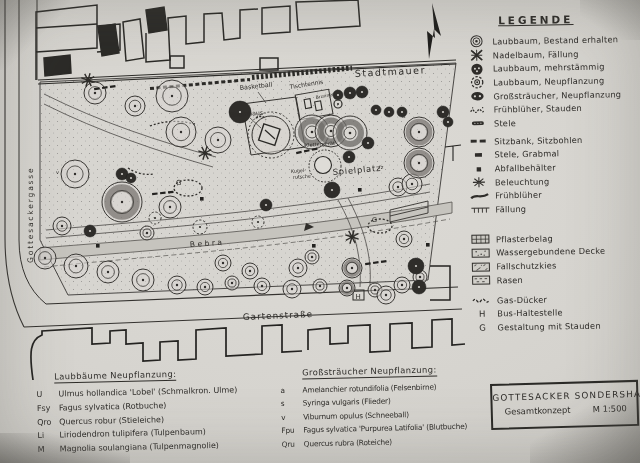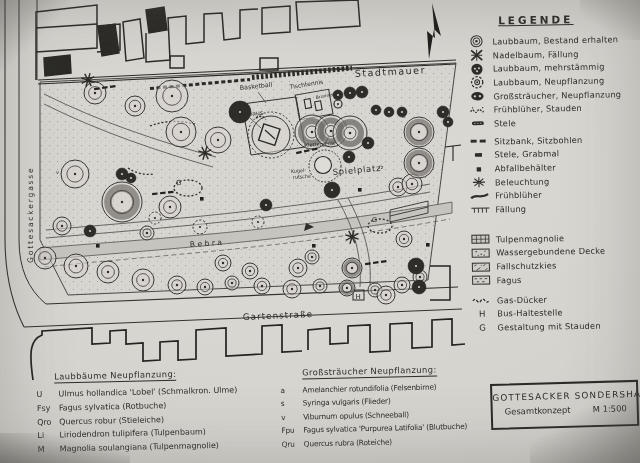--- a/index.html
+++ b/index.html
@@ -509,21 +509,21 @@
             <path d="M5,4.5 L5,9 M9,4.5 L9,9 M13,4.5 L13,9 M17,4.5 L17,9" stroke="#2f2d2a" stroke-width=".9"></path>
           </svg></span>
       <span class="llab">Fällung</span>
     </div>
 
     <div class="lrow gap-lg">
       <span class="lic"><svg width="22" height="13">
             <rect x="2" y="2.5" width="17" height="8" fill="#c9c7c1" stroke="#2f2d2a" stroke-width="1"></rect>
             <path d="M6.5,2.5 L6.5,10.5 M11,2.5 L11,10.5 M15.5,2.5 L15.5,10.5 M2,6.5 L19,6.5" stroke="#2f2d2a" stroke-width=".7"></path>
           </svg></span>
-      <span class="llab">Tulpenmagnolie</span>
+      <span class="llab">Pflasterbelag</span>
     </div>
     <div class="lrow">
       <span class="lic"><svg width="22" height="13">
             <rect x="2" y="2.5" width="17" height="8" fill="#cfcdc7" stroke="#2f2d2a" stroke-width="1"></rect>
             <circle cx="6" cy="5" r=".7" fill="#2f2d2a"></circle>
             <circle cx="11" cy="7.5" r=".7" fill="#2f2d2a"></circle>
             <circle cx="15" cy="4.5" r=".7" fill="#2f2d2a"></circle>
             <circle cx="8" cy="8.5" r=".6" fill="#2f2d2a"></circle>
             <circle cx="14" cy="8.5" r=".6" fill="#2f2d2a"></circle>
           </svg></span>
@@ -535,21 +535,21 @@
             <path d="M4,5 l2,-1 M8,8 l2,-1 M13,5 l2,-1 M6,9.5 l2,-1 M15,9 l2,-1" stroke="#2f2d2a" stroke-width=".8"></path>
             <circle cx="11" cy="4.5" r=".5" fill="#2f2d2a"></circle>
           </svg></span>
       <span class="llab">Fallschutzkies</span>
     </div>
     <div class="lrow">
       <span class="lic"><svg width="22" height="13">
             <rect x="2" y="2.5" width="17" height="8" fill="#d2d0ca" stroke="#2f2d2a" stroke-width="1"></rect>
             <path d="M4,5 h2.5 M9,5 h2.5 M14,5 h2.5 M6,8 h2.5 M11.5,8 h2.5" stroke="#2f2d2a" stroke-width=".8"></path>
           </svg></span>
-      <span class="llab">Fagus</span>
+      <span class="llab">Rasen</span>
     </div>
 
     <div class="lrow gap-md">
       <span class="lic"><svg width="22" height="13">
             <path d="M2,7 q2,-3 4,0 t4,0 t4,0 t4,0" fill="none" stroke="#2f2d2a" stroke-width="1.3" stroke-dasharray="2.6,1.6"></path>
           </svg></span>
       <span class="llab">Gas-Dücker</span>
     </div>
     <div class="lrow">
       <span class="lsym">H</span>

